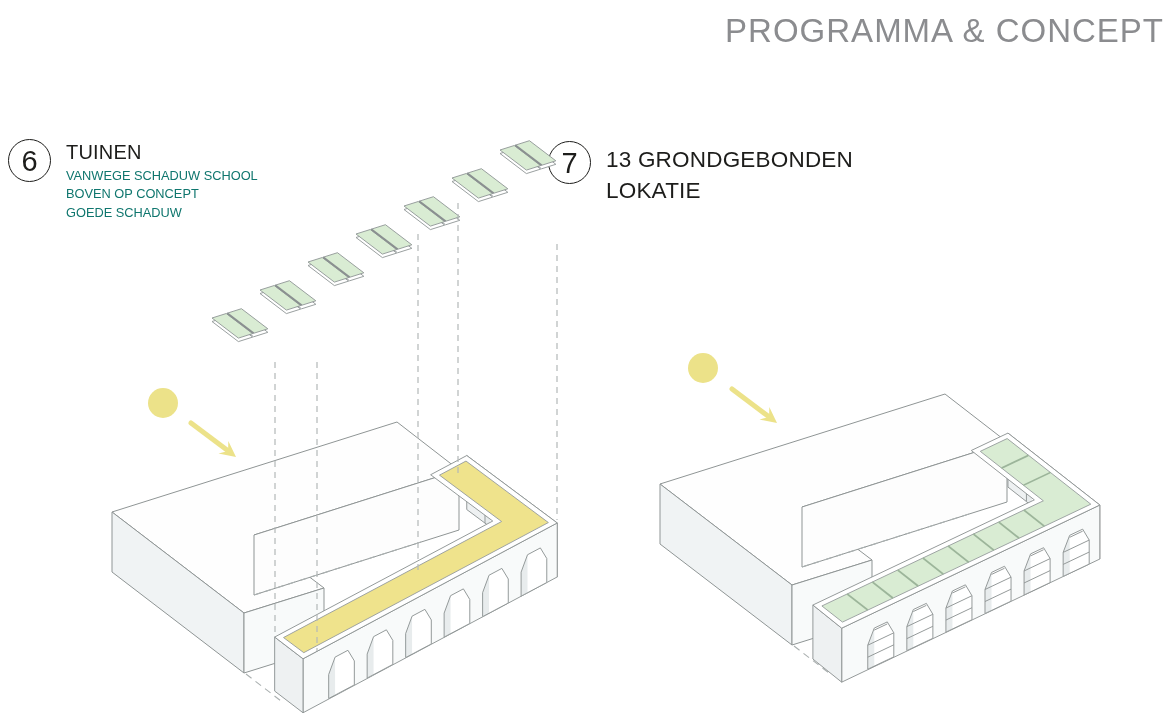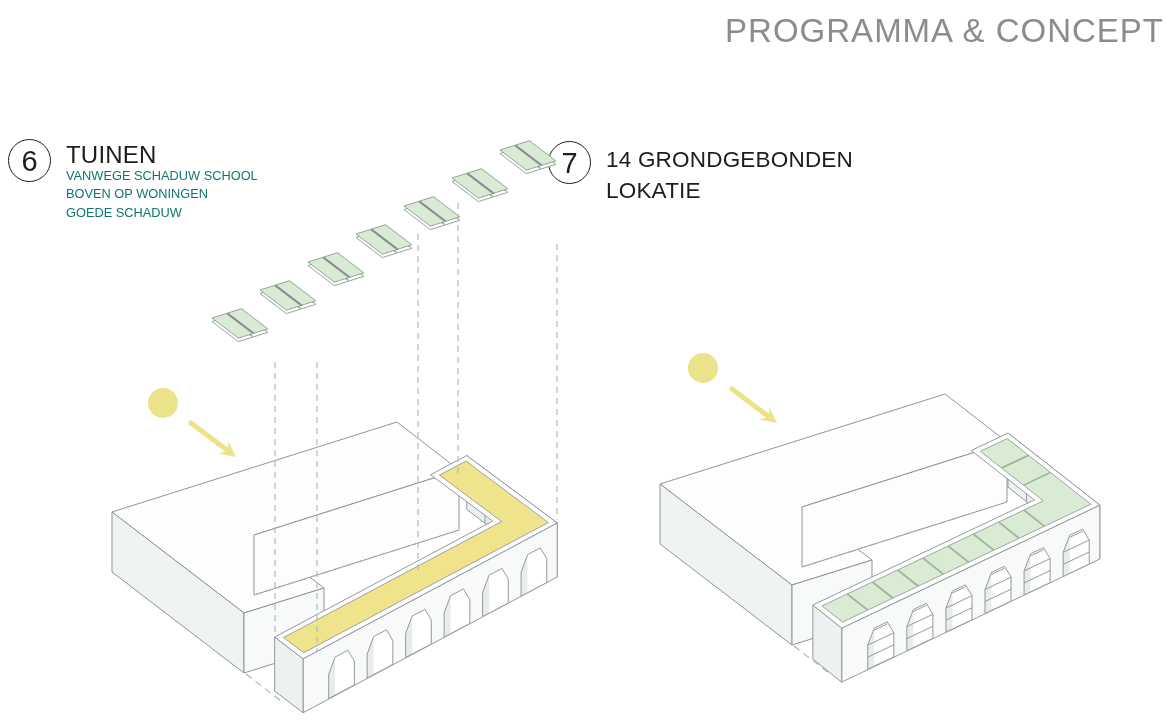--- a/index.html
+++ b/index.html
@@ -4,21 +4,21 @@
 <style>
   html,body{margin:0;padding:0;background:#fff;}
   .canvas{position:relative;width:1169px;height:728px;background:#ffffff;overflow:hidden;
           font-family:"Liberation Sans", sans-serif;padding-left:28px;}
   .page-title{position:absolute;top:12px;right:33px;font-size:33px;font-weight:400;
               letter-spacing:1px;color:#8b8c8f;white-space:nowrap;}
   .legend-item{position:absolute;}
   .num-circle{position:absolute;left:0;top:0;width:43px;height:43px;border:1.6px solid #1d1d1b;
               border-radius:50%;text-align:center;line-height:42px;font-size:29px;color:#1d1d1b;
               box-sizing:border-box;}
-  .legend-heading{position:absolute;left:58px;top:2px;font-size:24px;color:#1d1d1b;
+  .legend-heading{position:absolute;left:58px;top:2px;font-size:20px;color:#1d1d1b;
                   letter-spacing:0.2px;white-space:nowrap;}
   .legend-heading.two-line{line-height:31px;top:3px;font-size:22.5px;}
   .legend-sublines{position:absolute;left:58px;top:28px;font-size:12.8px;line-height:18.3px;
                    color:#0f766e;white-space:nowrap;}
   .scene{position:absolute;left:0;top:0;}
   
   .o{stroke:#8f9595;stroke-width:1;stroke-linejoin:round;}
   .f-top{fill:#fefefe;}
   .f-side{fill:#f0f3f4;}
   .f-front{fill:#f8fafa;}
@@ -43,29 +43,29 @@
 
 <div class="canvas">
 
   <div class="page-title">PROGRAMMA &amp; CONCEPT</div>
 
   <div class="legend-item" style="left:8px;top:139px;width:320px;height:90px;">
     <div class="num-circle">6</div>
     <div class="legend-heading">TUINEN</div>
     <div class="legend-sublines">
       <div>VANWEGE SCHADUW SCHOOL</div>
-      <div>BOVEN OP WONINGEN</div>
+      <div>BOVEN OP CONCEPT</div>
       <div>GOEDE SCHADUW</div>
     </div>
   </div>
 
   <div class="legend-item" style="left:548px;top:141px;width:320px;height:90px;">
     <div class="num-circle">7</div>
     <div class="legend-heading two-line">
-      <div>14 GRONDGEBONDEN</div>
+      <div>13 GRONDGEBONDEN</div>
       <div>LOKATIE</div>
     </div>
   </div>
 
   <svg class="scene" width="1169" height="728" viewBox="0 0 1169 728">
     <defs>
 
       <g id="tile-pair">
         <path class="tile-side" d="M0,3.5 l14.25,-4.5 l26.4,20.1 l-14.25,4.5 Z M15.2,-1.3 l14.25,-4.5 l26.4,20.1 l-14.25,4.5 Z"></path>
         <path class="tile-top" d="M0,0 l14.25,-4.5 l26.4,20.1 l-14.25,4.5 Z M15.2,-4.8 l14.25,-4.5 l26.4,20.1 l-14.25,4.5 Z"></path>

